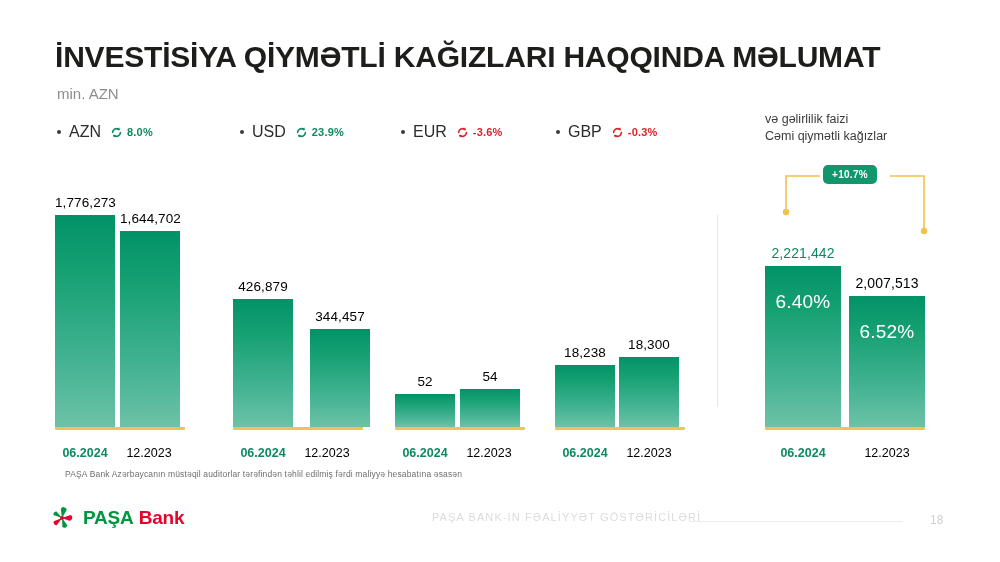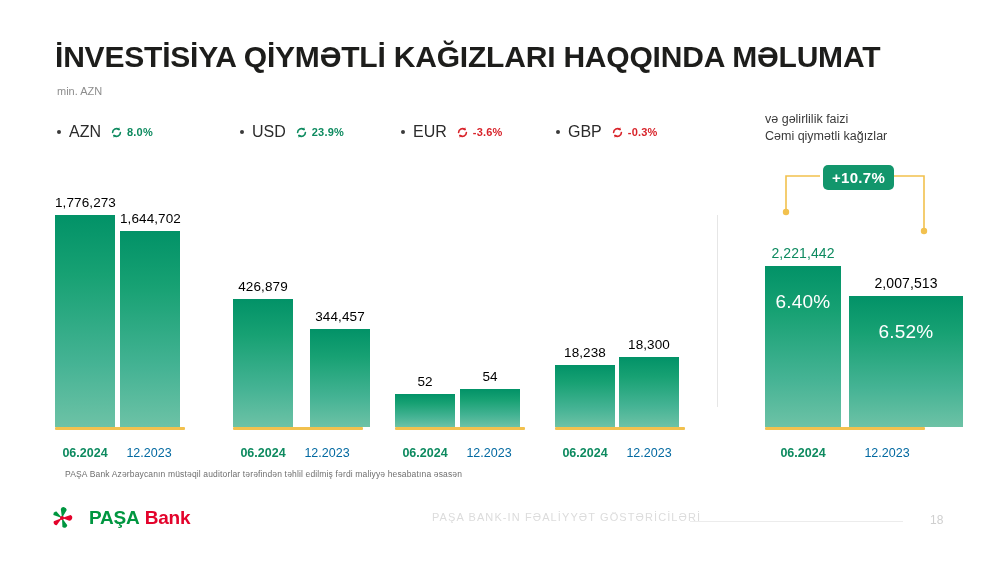--- a/index.html
+++ b/index.html
@@ -14,21 +14,21 @@
   .slide{position:absolute;inset:0;}
 
   
   .title{
     position:absolute;left:55px;top:40px;
     font-size:30px;font-weight:700;letter-spacing:-0.2px;
     color:#1d1d1b;white-space:nowrap;
   }
   .subtitle{
     position:absolute;left:57px;top:85px;
-    font-size:11px;color:#8d8d8d;font-weight:400;
+    font-size:15px;color:#8d8d8d;font-weight:400;
   }
 
   
   .legend{position:absolute;left:57px;top:120px;width:620px;height:24px;}
   .legend-item{position:absolute;display:flex;align-items:center;height:24px;}
   .legend-dot{
     width:4px;height:4px;border-radius:50%;
     background:#3a3a3a;margin-right:8px;flex:none;
   }
   .legend-name{font-size:16px;color:#2b2b2b;font-weight:400;margin-right:9px;}
@@ -64,46 +64,46 @@
     text-align:center;color:#ffffff;font-size:19px;font-weight:400;
     letter-spacing:0.2px;
   }
   .xlabels{
     position:absolute;left:0;top:100%;display:flex;margin-top:16px;
   }
   .xlab{
     text-align:center;font-size:12.5px;
   }
   .xlab.current{color:#0d8a5f;font-weight:700;}
-  .xlab.prev{color:#0369a1;font-weight:400;}
+  .xlab.prev{color:#000000;font-weight:400;}
 
   .divider{
     position:absolute;left:717px;top:215px;width:1px;height:192px;
     background:#e6e6e6;
   }
 
   
   .callout{position:absolute;left:780px;top:165px;width:150px;height:62px;}
   .callout svg{position:absolute;left:0;top:0;overflow:visible;}
   .badge{
     position:absolute;left:43px;top:0px;
     background:#12966C;color:#ffffff;
-    font-size:15px;font-weight:700;letter-spacing:0.3px;
+    font-size:10px;font-weight:700;letter-spacing:0.3px;
     padding:4px 9px;border-radius:5px;white-space:nowrap;
   }
 
   
   .footnote{
     position:absolute;left:57px;top:469px;
     font-size:8.5px;color:#6f6f6f;letter-spacing:0.15px;white-space:nowrap;padding-left:8px;
   }
 
   
   .footer{position:absolute;left:0;top:498px;width:1000px;height:50px;}
-  .logo{position:absolute;left:50px;top:8px;display:flex;align-items:center;gap:6px;}
+  .logo{position:absolute;left:50px;top:8px;display:flex;align-items:center;}
   .logo-mark{width:24px;height:24px;margin-right:9px;flex:none;display:block;}
   .logo-text{font-size:19px;font-weight:700;letter-spacing:-0.2px;}
   .logo-pasa{color:#009640;}
   .logo-bank{color:#E3032B;}
   .footer-center{
     position:absolute;left:432px;top:13px;
     font-size:11px;color:#dcdcdc;letter-spacing:1.1px;font-weight:400;
     white-space:nowrap;
   }
   .footer-rule{
@@ -268,21 +268,21 @@
       <div class="baseline" style="width:160px;"></div>
       <div class="bars" style="gap:8px;justify-content:flex-end;">
         <div class="barwrap">
           <div class="barlabel" style="color:#0d8a5f;font-size:14px;">2,221,442</div>
           <div class="bar wide" style="height:161px;">
             <div class="inbar">6.40%</div>
           </div>
         </div>
         <div class="barwrap">
           <div class="barlabel" style="font-size:14px;">2,007,513</div>
-          <div class="bar wide" style="height:131px;padding-left:38px;">
+          <div class="bar wide" style="height:131px;">
             <div class="inbar">6.52%</div>
           </div>
         </div>
       </div>
       <div class="xlabels" style="gap:8px;">
         <div class="xlab current" style="width:76px;">06.2024</div>
         <div class="xlab prev" style="width:76px;">12.2023</div>
       </div>
     </div>
 

